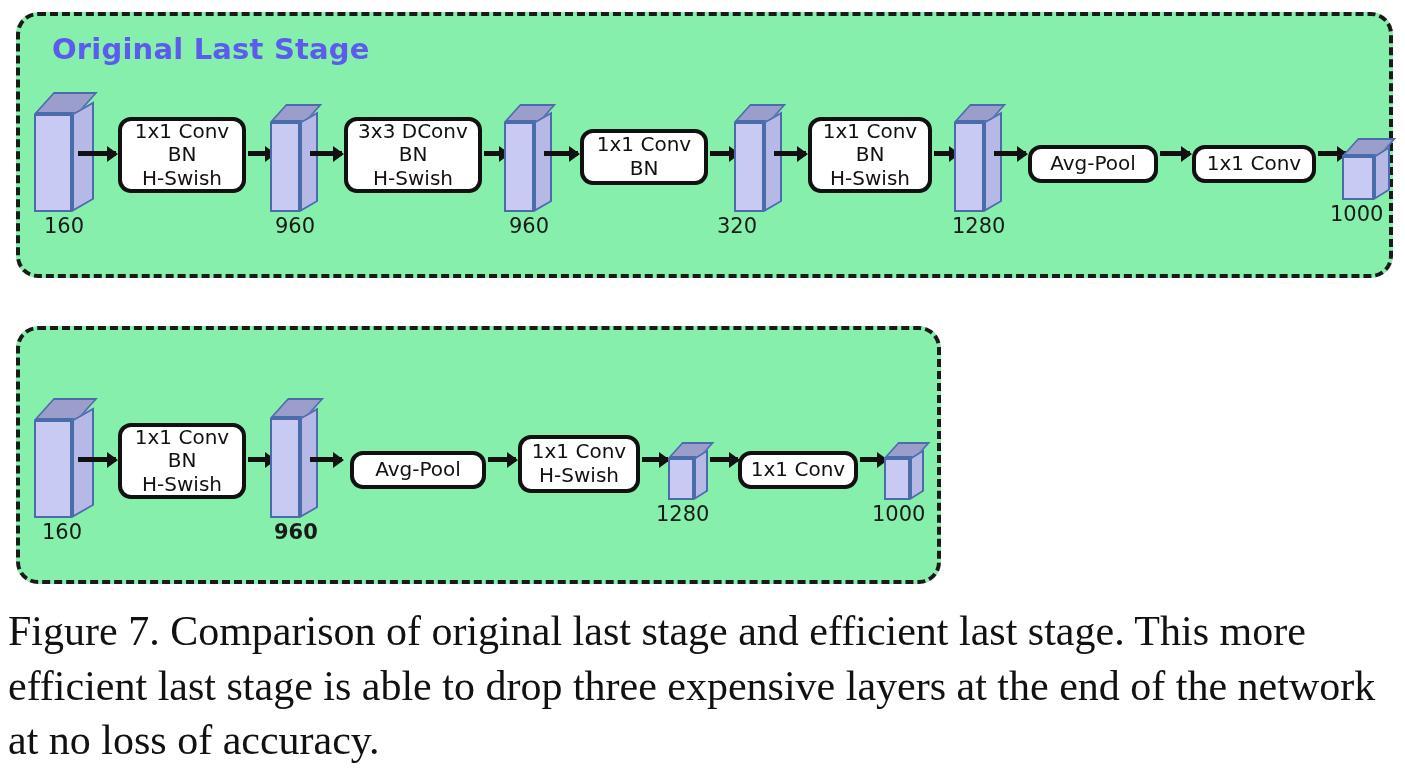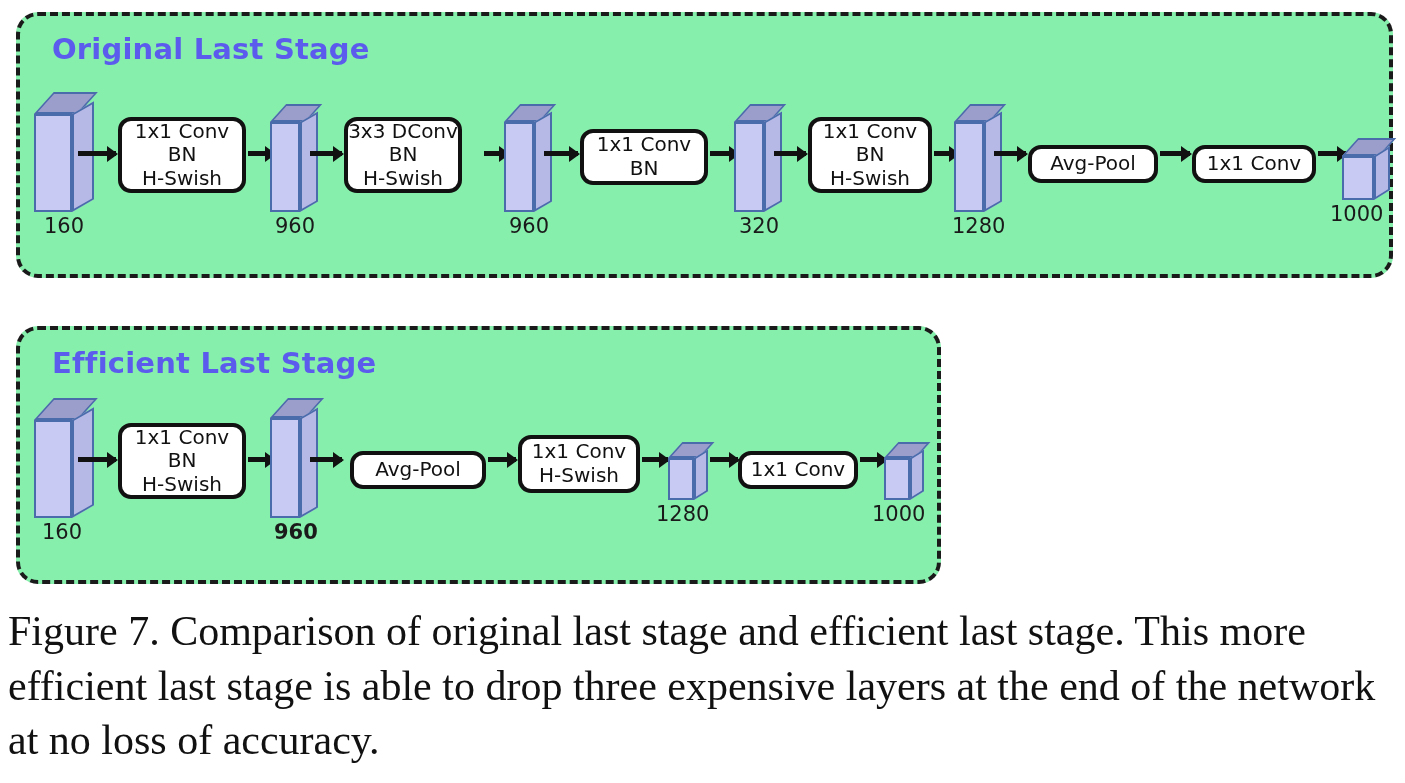--- a/index.html
+++ b/index.html
@@ -151,21 +151,21 @@
     <div class="arrow" style="left:228px;top:135px;width:26px;"></div>
 
     <div class="block" style="left:250px;top:88px;width:48px;height:108px;">
       <div class="face-top" style="left:0;top:0;width:36px;height:18px;transform:skewX(-42deg);transform-origin:bottom left;"></div>
       <div class="face-front" style="width:30px;height:90px;"></div>
       <div class="face-side" style="left:30px;bottom:0;width:18px;height:90px;transform:skewY(-30deg);transform-origin:bottom left;"></div>
     </div>
     <div class="block-label" style="left:255px;top:198px;">960</div>
     <div class="arrow" style="left:290px;top:135px;width:32px;"></div>
 
-    <div class="op-box" style="left:324px;top:101px;width:118px;height:76px;">
+    <div class="op-box" style="left:324px;top:101px;width:138px;height:76px;">
       <span class="op-line">3x3 DConv</span>
       <span class="op-line">BN</span>
       <span class="op-line">H-Swish</span>
     </div>
     <div class="arrow" style="left:464px;top:135px;width:24px;"></div>
 
     <div class="block" style="left:484px;top:88px;width:48px;height:108px;">
       <div class="face-top" style="left:0;top:0;width:36px;height:18px;transform:skewX(-42deg);transform-origin:bottom left;"></div>
       <div class="face-front" style="width:30px;height:90px;"></div>
       <div class="face-side" style="left:30px;bottom:0;width:18px;height:90px;transform:skewY(-30deg);transform-origin:bottom left;"></div>
@@ -177,21 +177,21 @@
       <span class="op-line">1x1 Conv</span>
       <span class="op-line">BN</span>
     </div>
     <div class="arrow" style="left:690px;top:135px;width:28px;"></div>
 
     <div class="block" style="left:714px;top:88px;width:48px;height:108px;">
       <div class="face-top" style="left:0;top:0;width:36px;height:18px;transform:skewX(-42deg);transform-origin:bottom left;"></div>
       <div class="face-front" style="width:30px;height:90px;"></div>
       <div class="face-side" style="left:30px;bottom:0;width:18px;height:90px;transform:skewY(-30deg);transform-origin:bottom left;"></div>
     </div>
-    <div class="block-label" style="left:719px;top:198px;">320</div>
+    <div class="block-label" style="left:697px;top:198px;">320</div>
     <div class="arrow" style="left:754px;top:135px;width:32px;"></div>
 
     <div class="op-box" style="left:788px;top:101px;width:124px;height:76px;">
       <span class="op-line">1x1 Conv</span>
       <span class="op-line">BN</span>
       <span class="op-line">H-Swish</span>
     </div>
     <div class="arrow" style="left:914px;top:135px;width:24px;"></div>
 
     <div class="block" style="left:934px;top:88px;width:48px;height:108px;">
@@ -216,21 +216,20 @@
       <div class="face-top" style="left:0;top:0;width:38px;height:18px;transform:skewX(-42deg);transform-origin:bottom left;"></div>
       <div class="face-front" style="width:32px;height:44px;"></div>
       <div class="face-side" style="left:32px;bottom:0;width:16px;height:44px;transform:skewY(-32deg);transform-origin:bottom left;"></div>
     </div>
     <div class="block-label" style="left:1310px;top:186px;">1000</div>
 
   </div>
 </div>
 
 <div class="stage-box" id="stage-efficient">
-  <div class="stage-title">Efficient Last Stage</div>
   <div class="flow">
 
     <div class="block" style="left:14px;top:68px;width:60px;height:120px;">
       <div class="face-top" style="left:0;top:0;width:44px;height:22px;transform:skewX(-42deg);transform-origin:bottom left;"></div>
       <div class="face-front" style="width:38px;height:98px;"></div>
       <div class="face-side" style="left:38px;bottom:0;width:22px;height:98px;transform:skewY(-30deg);transform-origin:bottom left;"></div>
     </div>
     <div class="block-label" style="left:22px;top:190px;">160</div>
     <div class="arrow" style="left:58px;top:127px;width:38px;"></div>
 

